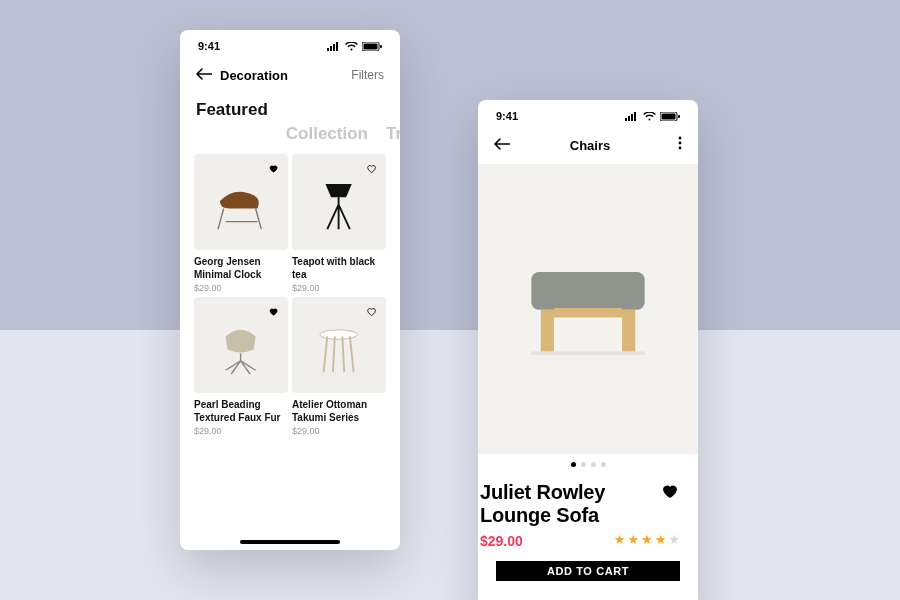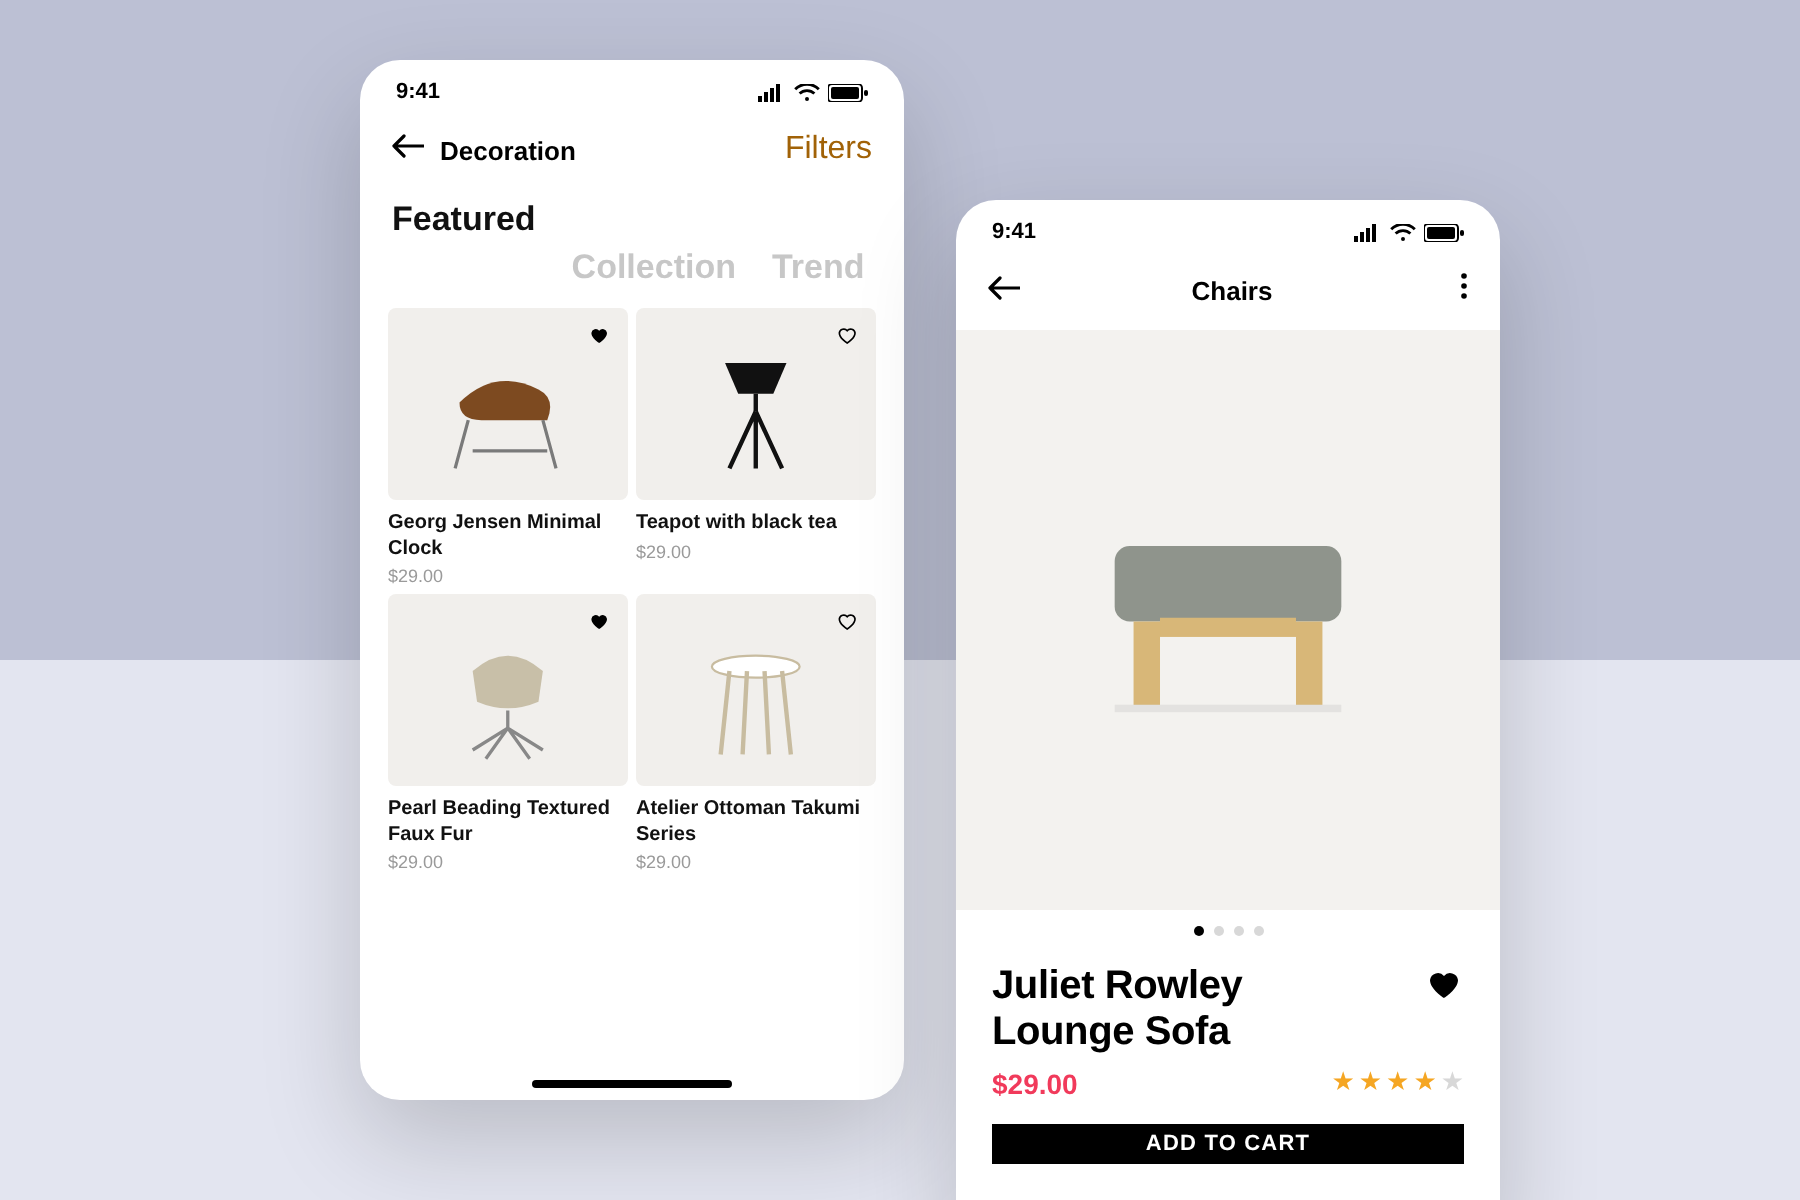--- a/index.html
+++ b/index.html
@@ -6,23 +6,23 @@
   body {
     width: 900px;
     height: 600px;
     font-family: -apple-system, BlinkMacSystemFont, "Segoe UI", Helvetica, Arial, sans-serif;
     background: linear-gradient(to bottom, #bcc0d4 0%, #bcc0d4 55%, #e3e5f0 55%, #e3e5f0 100%);
     position: relative;
     overflow: hidden;
   }
   .phone {
     position: absolute;
-    width: 272px;
+    width: 220px;
     background: #fff;
-    border-radius: 20px;
+    border-radius: 8px;
     box-shadow: 0 20px 50px rgba(0,0,0,0.18);
     overflow: hidden;
   }
   .phone-left  { left: 180px; top: 30px;  height: 520px; }
   .phone-right { left: 478px; top: 100px; height: 520px; }
 
   
   .statusbar {
     display: flex;
     justify-content: space-between;
@@ -38,21 +38,21 @@
   
   .header {
     display: flex;
     align-items: center;
     justify-content: space-between;
     padding: 10px 16px;
   }
   .header-left { display: flex; align-items: center; gap: 8px; }
   .header-title { font-size: 13px; font-weight: 700; }
   .header-title-center { font-size: 13px; font-weight: 700; position:absolute; left:4px; right:0; text-align:center; pointer-events:none;}
-  .header-link  { font-size: 16px; color: #a16207; }
+  .header-link  { font-size: 12px; color: #737373; }
 
   
   .tabs {
     display: flex;
     gap: 18px;
     padding: 6px 16px 10px 16px;
     font-size: 17px;
     font-weight: 700;
     overflow: hidden;
     white-space: nowrap;
@@ -100,21 +100,21 @@
     display:flex; align-items:center; justify-content:center;
     position: relative;
   }
   .pager {
     display:flex; gap:5px; justify-content:center;
     padding: 8px 0;
   }
   .dot { width:5px; height:5px; border-radius:50%; background:#d8d8d8; }
   .dot.on { background:#000; }
 
-  .detail-body { padding: 6px 18px 0 18px; }
+  .detail-body { padding: 6px 18px 0 2px; }
   .detail-row { display:flex; justify-content:space-between; align-items:flex-start; }
   .detail-title { font-size: 20px; font-weight: 800; line-height:1.15; letter-spacing:-0.2px;}
   .detail-price { font-size: 14px; font-weight: 600; color:#f13a5b; margin-top:4px;}
   .stars { display:flex; gap:2px; align-items:center;}
   .star { color:#f5a623; font-size:13px; line-height:1;}
   .star.off { color:#d8d8d8; }
 
   .add-cart {
     margin: 12px 18px 0 18px;
     background:#000; color:#fff;

